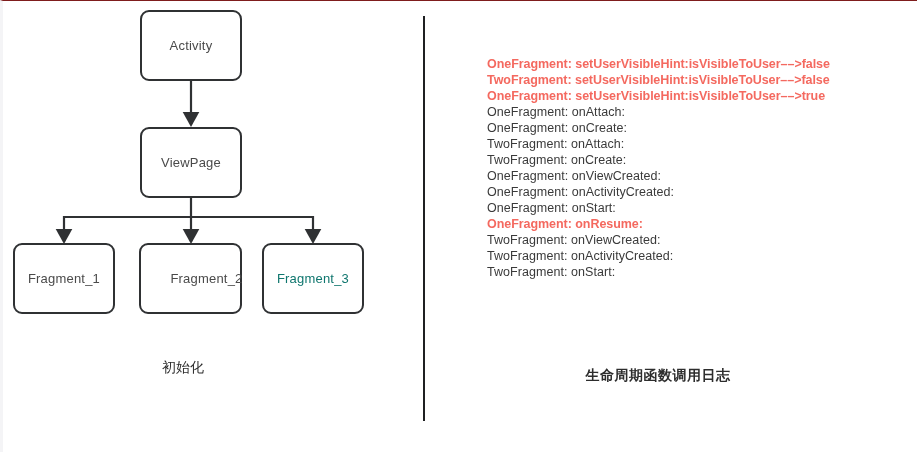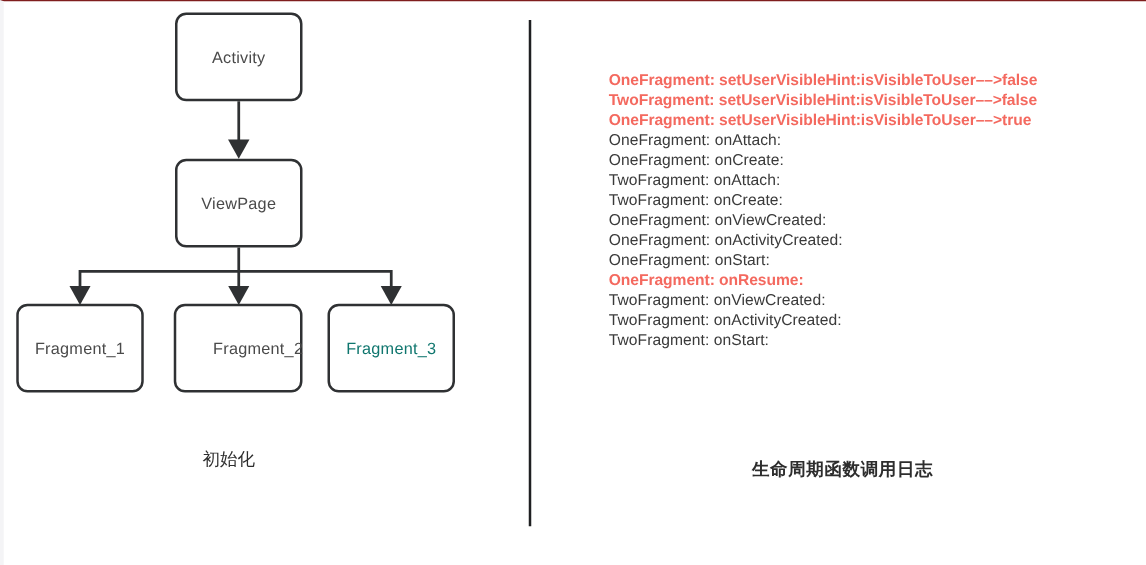--- a/index.html
+++ b/index.html
@@ -105,21 +105,21 @@
     letter-spacing: 0.05px;
     color: #3a3a3a;
     font-weight: 400;
   }
   .log-line.hl {
     color: #f4695f;
     font-weight: 700;
     letter-spacing: -0.05px;
   }
   #caption-right {
-    left: 100px; top: 366px;
+    left: 84px; top: 366px;
     width: 300px;
     font-size: 14px;
     font-weight: 700;
     letter-spacing: 0.5px;
   }
 </style>
 </head>
 <body>
 
 <div id="canvas" style="background: rgb(255, 255, 255);">

